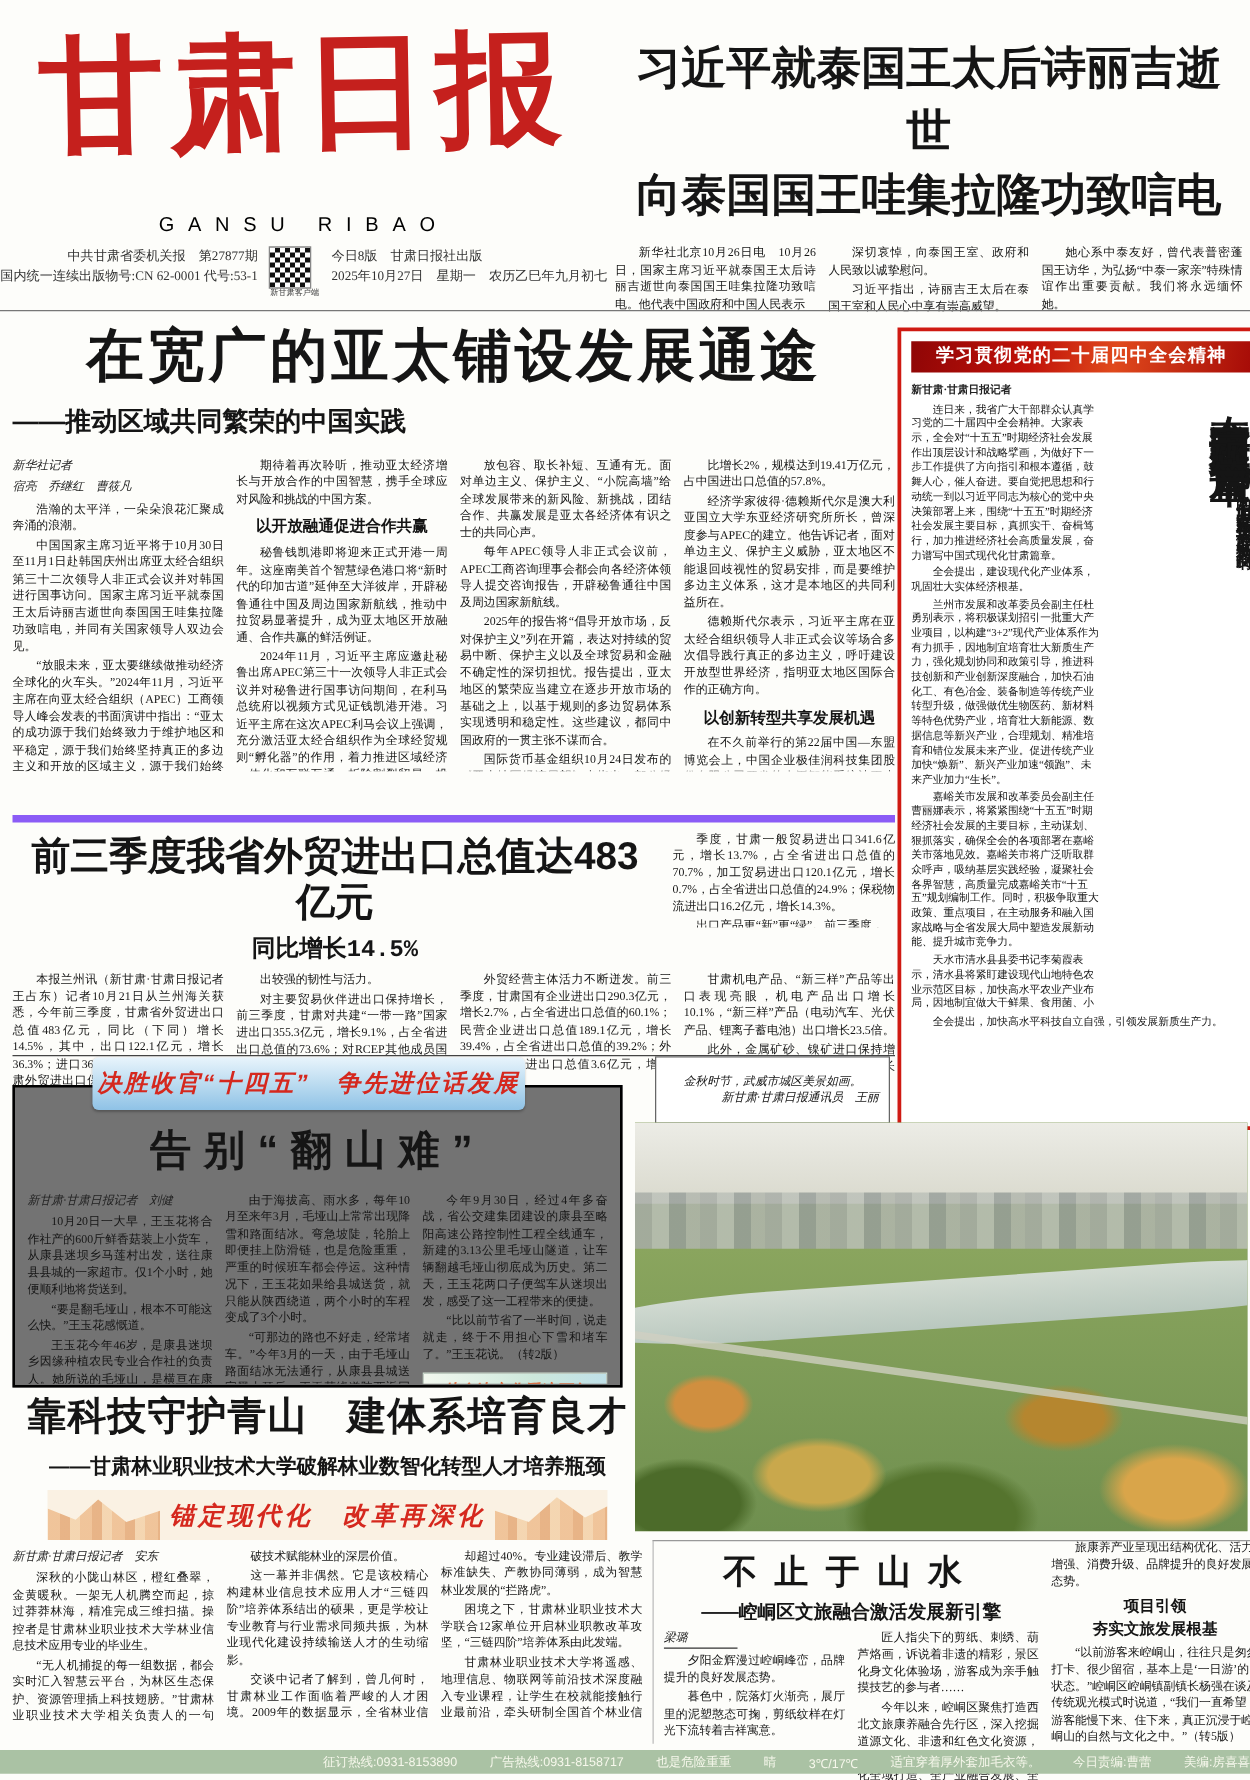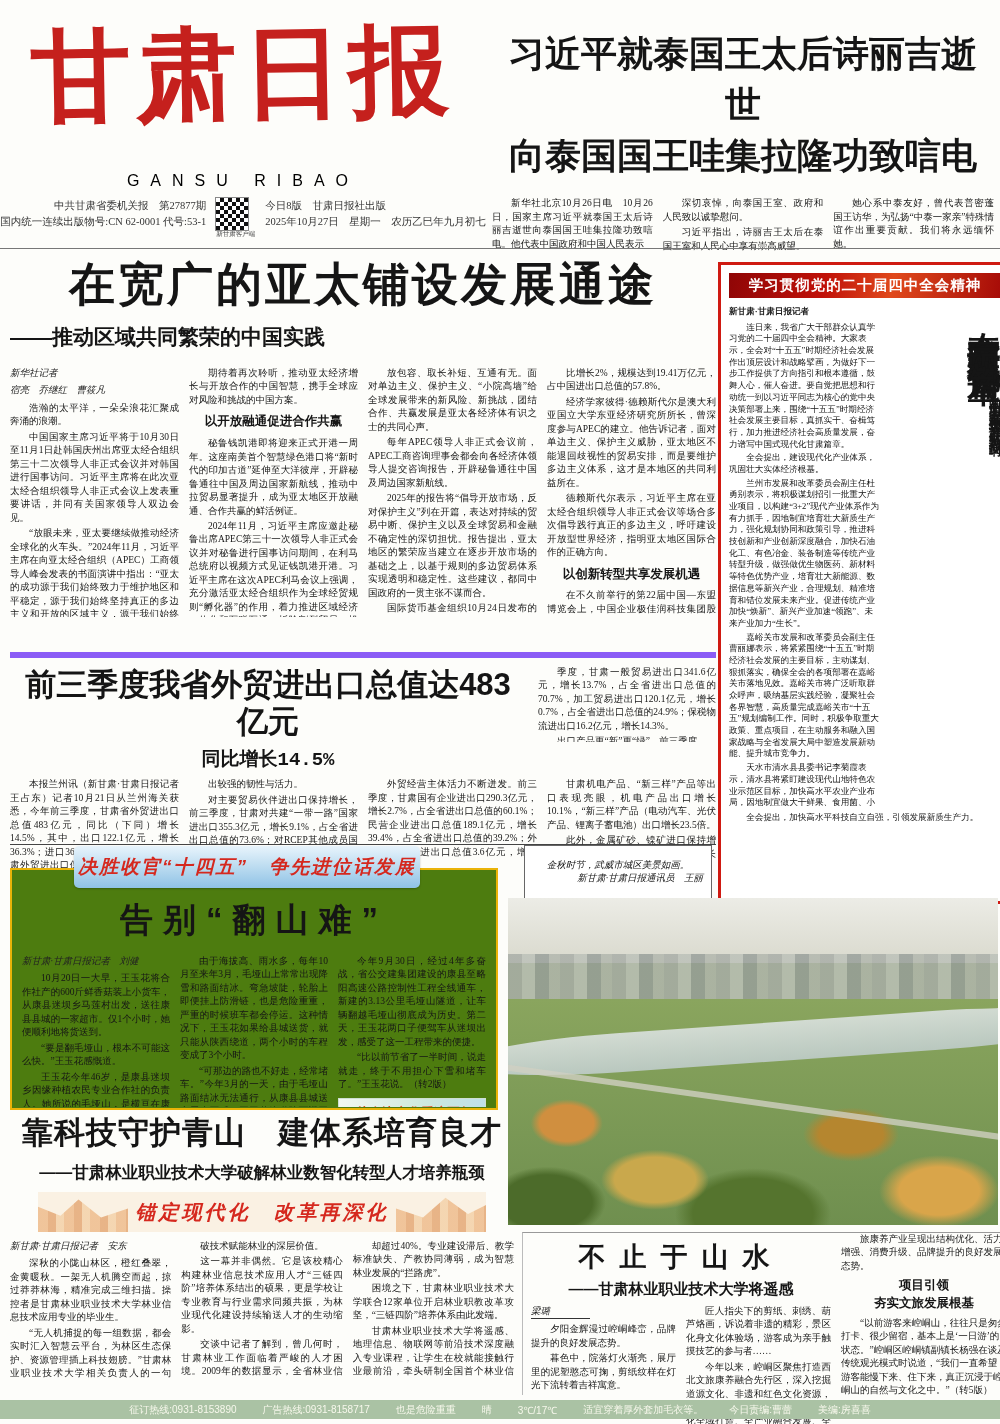--- a/index.html
+++ b/index.html
@@ -25,21 +25,21 @@
   .qr-label{font-size:6.5px;text-align:center;color:#444;}
   
   .redbox{border:3px solid #cf1a12;background:#fff;}
   .red-banner{background:linear-gradient(100deg,#8f0606 0%,#c01109 35%,#e0491c 60%,#a60b07 100%);
               color:#fff;font-weight:900;font-size:14.5px;letter-spacing:1px;text-align:center;
               line-height:25px;font-family:"Liberation Sans",sans-serif;}
   .v-wrap{writing-mode:vertical-rl;display:flex;gap:10px;}
   .v-title{font-size:33px;font-weight:900;letter-spacing:3px;font-family:"Liberation Sans",sans-serif;line-height:1.0;}
   .v-sub{font-size:12px;font-weight:700;letter-spacing:2px;line-height:1.1;}
   
-  .fw-box{border:2px solid #eab308;background:#4d7c0f;}
+  .fw-box{border:2px solid #000000;background:#737373;}
   .sky-banner{background:linear-gradient(180deg,#e8f4fc 0%,#b7d9ef 55%,#8fc2e6 100%);
               border-radius:5px;color:#d5281e;font-weight:900;font-style:italic;font-size:19px;
               letter-spacing:2px;display:flex;align-items:center;justify-content:center;
               font-family:"Liberation Sans",sans-serif;box-shadow:0 1px 2px rgba(0,0,0,.25);}
   .tag-banner{background:linear-gradient(90deg,#f2f8ef 0%,#cde8dc 60%,#bfe0e8 100%);
               border:1px solid #cfdfd2;color:#e05522;font-weight:900;font-style:italic;font-size:13px;
               display:flex;align-items:center;justify-content:center;position:relative;
               font-family:"Liberation Sans",sans-serif;}
   
   .anchor-banner{background:#faf1e3;color:#d5281e;font-weight:900;font-style:italic;font-size:20px;
@@ -66,21 +66,21 @@
       radial-gradient(80px 45px at 70% 60%,#b5862f 0 40%,transparent 60%),
       radial-gradient(100px 60px at 88% 85%,#d9a54a 0 40%,transparent 60%),
       radial-gradient(120px 70px at 50% 95%,#55742e 0 50%,transparent 65%),
       radial-gradient(90px 55px at 8% 90%,#4c6b2a 0 50%,transparent 65%),
       linear-gradient(#8aa55e,#6f8f4f);}
   .ph-river{left:-10%;top:38%;width:130%;height:12%;background:linear-gradient(#d6ded8,#bccac4);
             border-radius:50%/100%;transform:rotate(-4deg);opacity:.95;}
   .ph-road{left:-5%;top:62%;width:115%;height:6px;background:#cfcfc2;transform:rotate(8deg);opacity:.8;}
   
   .footer{background:#aac2a4;color:#f7f8ec;font-size:10px;display:flex;align-items:center;
-          justify-content:center;gap:26px;font-family:"Liberation Sans",sans-serif;white-space:nowrap;}
+          justify-content:flex-end;gap:26px;font-family:"Liberation Sans",sans-serif;white-space:nowrap;}
 </style>
 </head>
 <body>
 
 <section class="abs" style="left:0;top:0;width:486px;height:246px;">
   <div class="mast-title abs" style="left:0;top:22px;width:486px;">甘肃日报</div>
   <div class="mast-latin abs" style="left:0;top:172px;width:486px;">GANSU RIBAO</div>
   <div class="mast-info abs" style="left:0;top:198px;width:486px;">
     <div class="ln" style="text-align:right;">
       <div>中共甘肃省委机关报　第27877期</div>
@@ -120,21 +120,21 @@
 
 <section class="abs" style="left:10px;top:258px;width:706px;height:392px;">
   <div class="hl" style="font-size:46px;letter-spacing:3px;text-align:center;line-height:1.15;">在宽广的亚太铺设发展通途</div>
   <div style="font-size:21px;font-weight:700;text-align:left;margin-top:12px;font-family:'Liberation Sans',sans-serif;">——推动区域共同繁荣的中国实践</div>
   <div class="cols" style="margin-top:16px;height:250px;">
     <div class="col">
       <p class="byline">新华社记者</p>
       <p class="byline">宿亮　乔继红　曹筱凡</p>
       <div>
           <p>浩瀚的太平洋，一朵朵浪花汇聚成奔涌的浪潮。</p>
-          <p>中国国家主席习近平将于10月30日至11月1日赴韩国庆州出席亚太经合组织第三十二次领导人非正式会议并对韩国进行国事访问。习近平主席将在此次亚太经合组织领导人非正式会议上发表重要讲话，并同有关国家领导人双边会见。</p>
+          <p>中国国家主席习近平将于10月30日至11月1日赴韩国庆州出席亚太经合组织第三十二次领导人非正式会议并对韩国进行国事访问。国家主席习近平就泰国王太后诗丽吉逝世向泰国国王哇集拉隆功致唁电，并同有关国家领导人双边会见。</p>
           <p>“放眼未来，亚太要继续做推动经济全球化的火车头。”2024年11月，习近平主席在向亚太经合组织（APEC）工商领导人峰会发表的书面演讲中指出：“亚太的成功源于我们始终致力于维护地区和平稳定，源于我们始终坚持真正的多边主义和开放的区域主义，源于我们始终顺应经济全球化大势、坚持互利共赢和相互成就。”</p>
         </div>
     </div>
     <div class="col">
       <div>
           <p>期待着再次聆听，推动亚太经济增长与开放合作的中国智慧，携手全球应对风险和挑战的中国方案。</p>
         </div>
       <div class="subhead">以开放融通促进合作共赢</div>
       <div>
           <p>秘鲁钱凯港即将迎来正式开港一周年。这座南美首个智慧绿色港口将“新时代的印加古道”延伸至大洋彼岸，开辟秘鲁通往中国及周边国家新航线，推动中拉贸易显著提升，成为亚太地区开放融通、合作共赢的鲜活例证。</p>
@@ -279,21 +279,21 @@
         <p>困境之下，甘肃林业职业技术大学联合12家单位开启林业职教改革攻坚，“三链四阶”培养体系由此发端。</p>
         <p>甘肃林业职业技术大学将遥感、地理信息、物联网等前沿技术深度融入专业课程，让学生在校就能接触行业最前沿，牵头研制全国首个林业信息技术应用专业教学标准，填补了行业教学规范空白，组建国家级现代林业职教集团，搭建起“政行企研校”五方协同生态，让教育与产业发展同频……（转2版）</p>
       </div>
   </div>
 </section>
 
 <section class="abs" style="left:522px;top:1232px;width:476px;height:162px;border-top:1px solid #999;border-left:1px solid #bbb;padding-left:8px;">
   <div style="display:flex;gap:10px;height:100%;">
     <div style="width:300px;flex:none;display:flex;flex-direction:column;">
       <div class="hl" style="font-size:27px;letter-spacing:14px;text-align:center;margin-top:6px;">不止于山水</div>
-      <div class="hl" style="font-size:15px;font-weight:700;text-align:center;margin-top:5px;">——甘肃林业职业技术大学将遥感</div>
+      <div class="hl" style="font-size:15px;font-weight:700;text-align:center;margin-top:5px;">——崆峒区文旅融合激活发展新引擎</div>
       <div class="cols" style="margin-top:6px;flex:1;">
         <div class="col">
           <p class="byline" style="border-bottom:1px solid #333;display:inline-block;padding-right:40px;">梁璐</p>
           <div>
               <p>夕阳金辉漫过崆峒峰峦，品牌提升的良好发展态势。</p>
               <p>暮色中，院落灯火渐亮，展厅里的泥塑憨态可掬，剪纸纹样在灯光下流转着吉祥寓意。</p>
             </div>
         </div>
         <div class="col">
             <p>匠人指尖下的剪纸、刺绣、葫芦烙画，诉说着非遗的精彩，景区化身文化体验场，游客成为亲手触摸技艺的参与者……</p>

